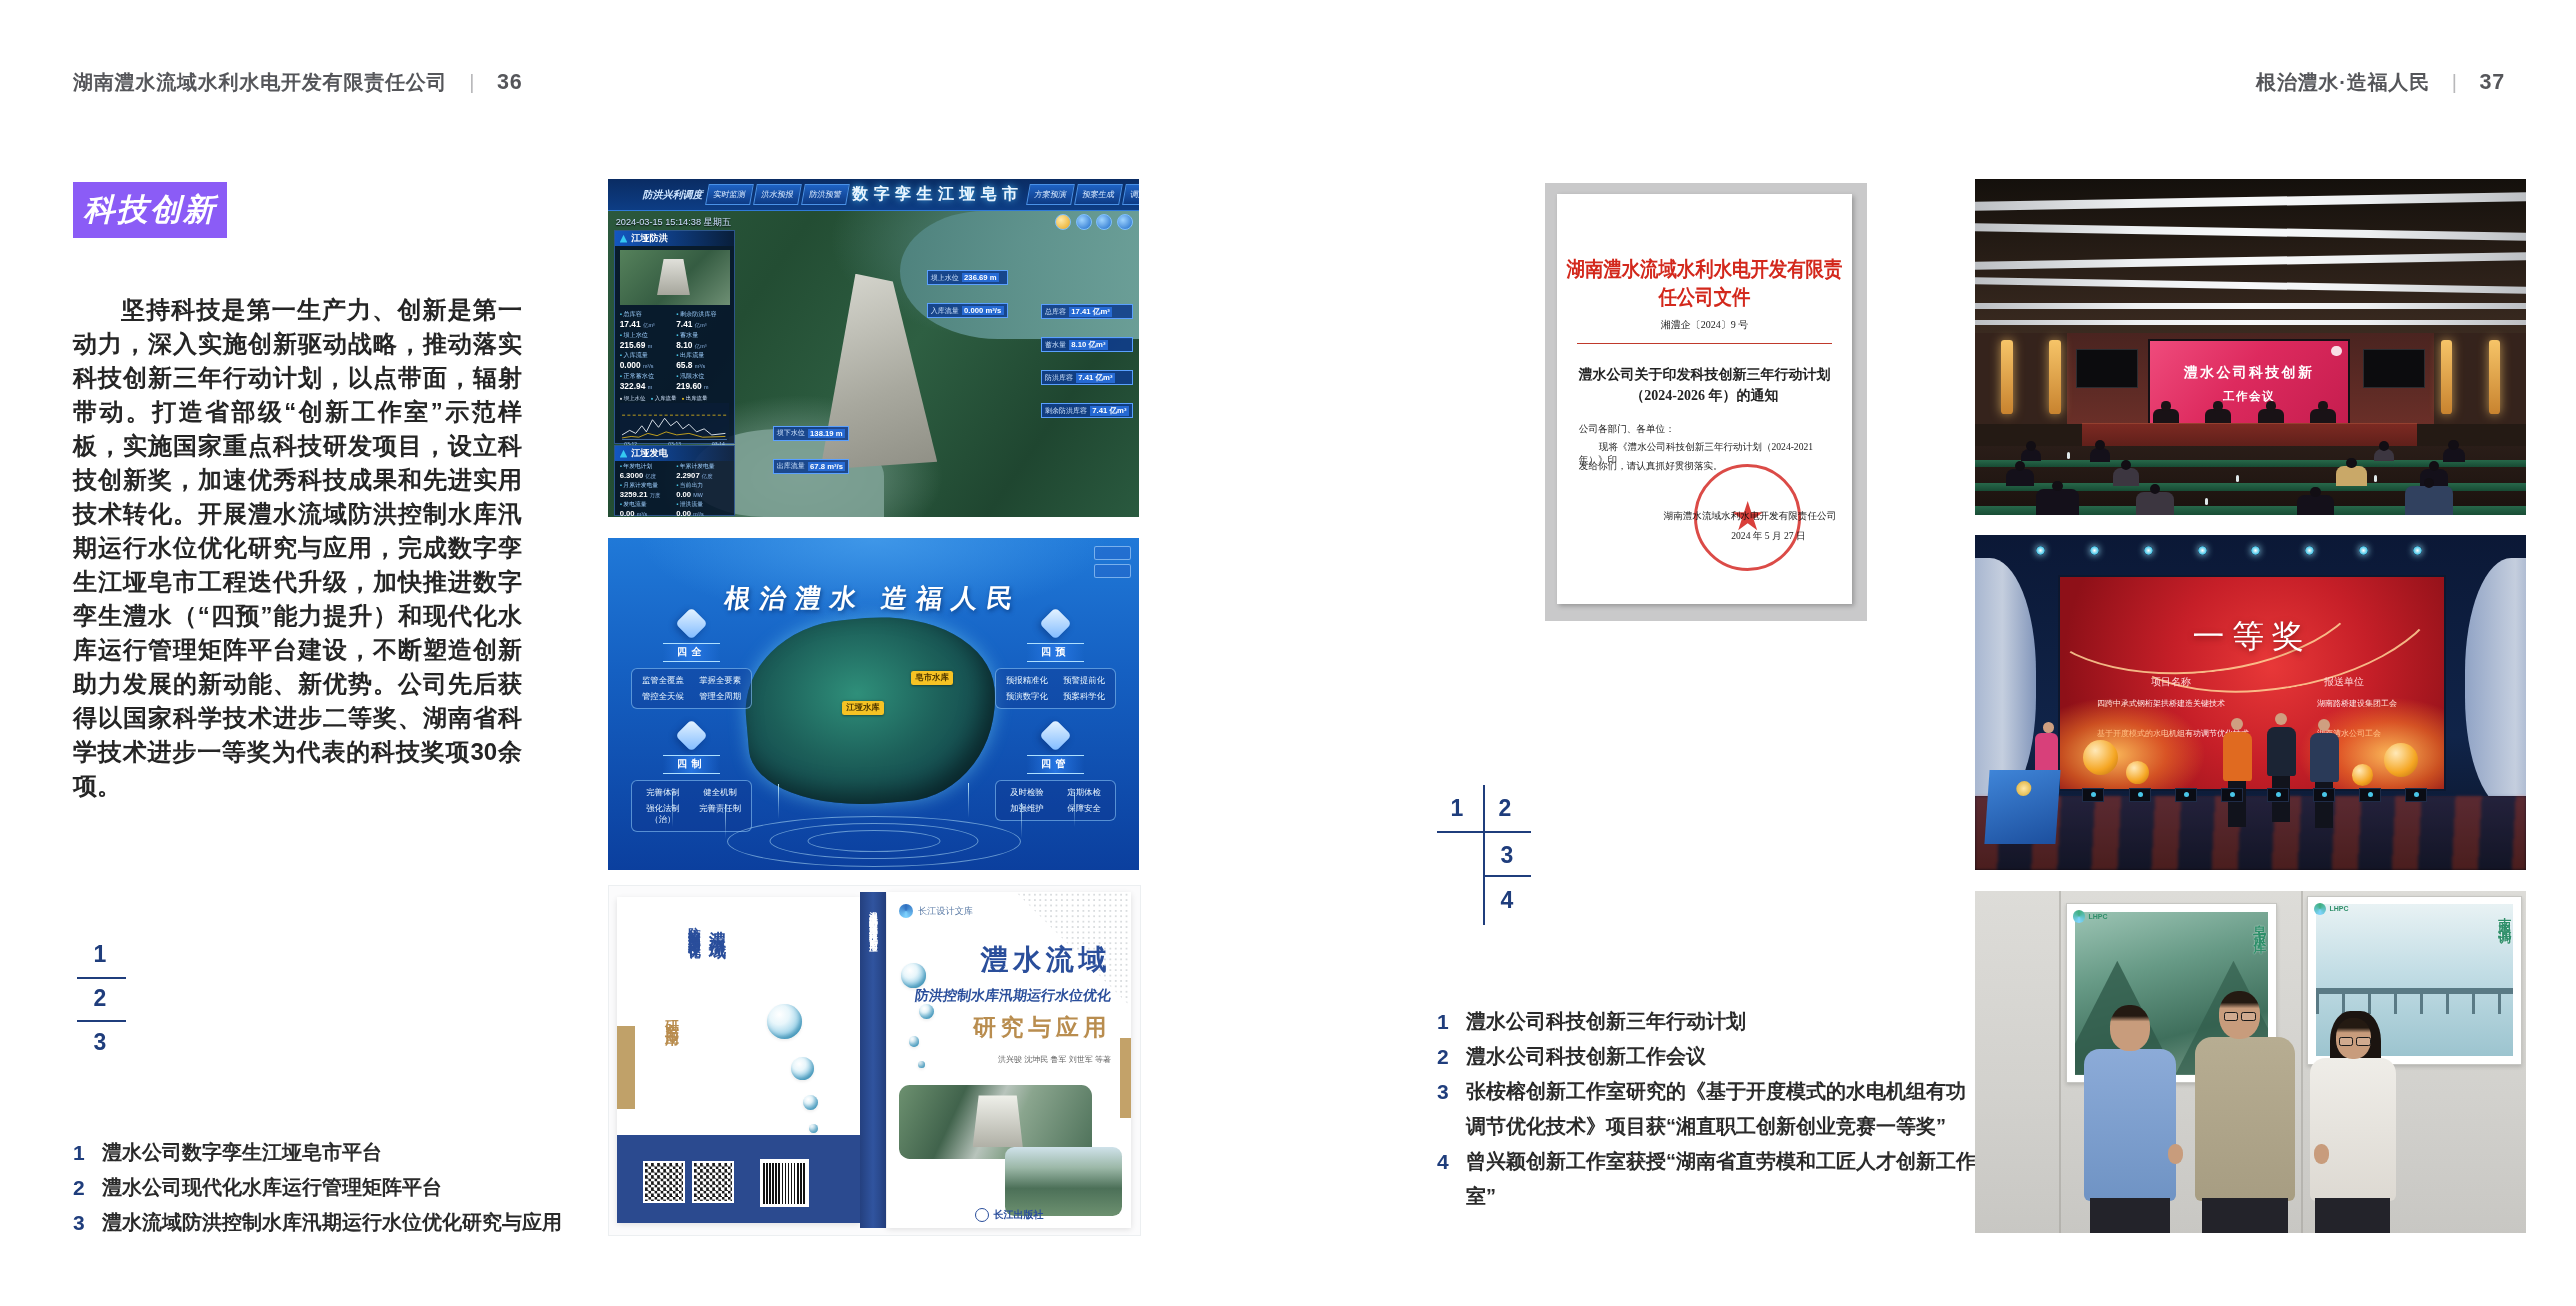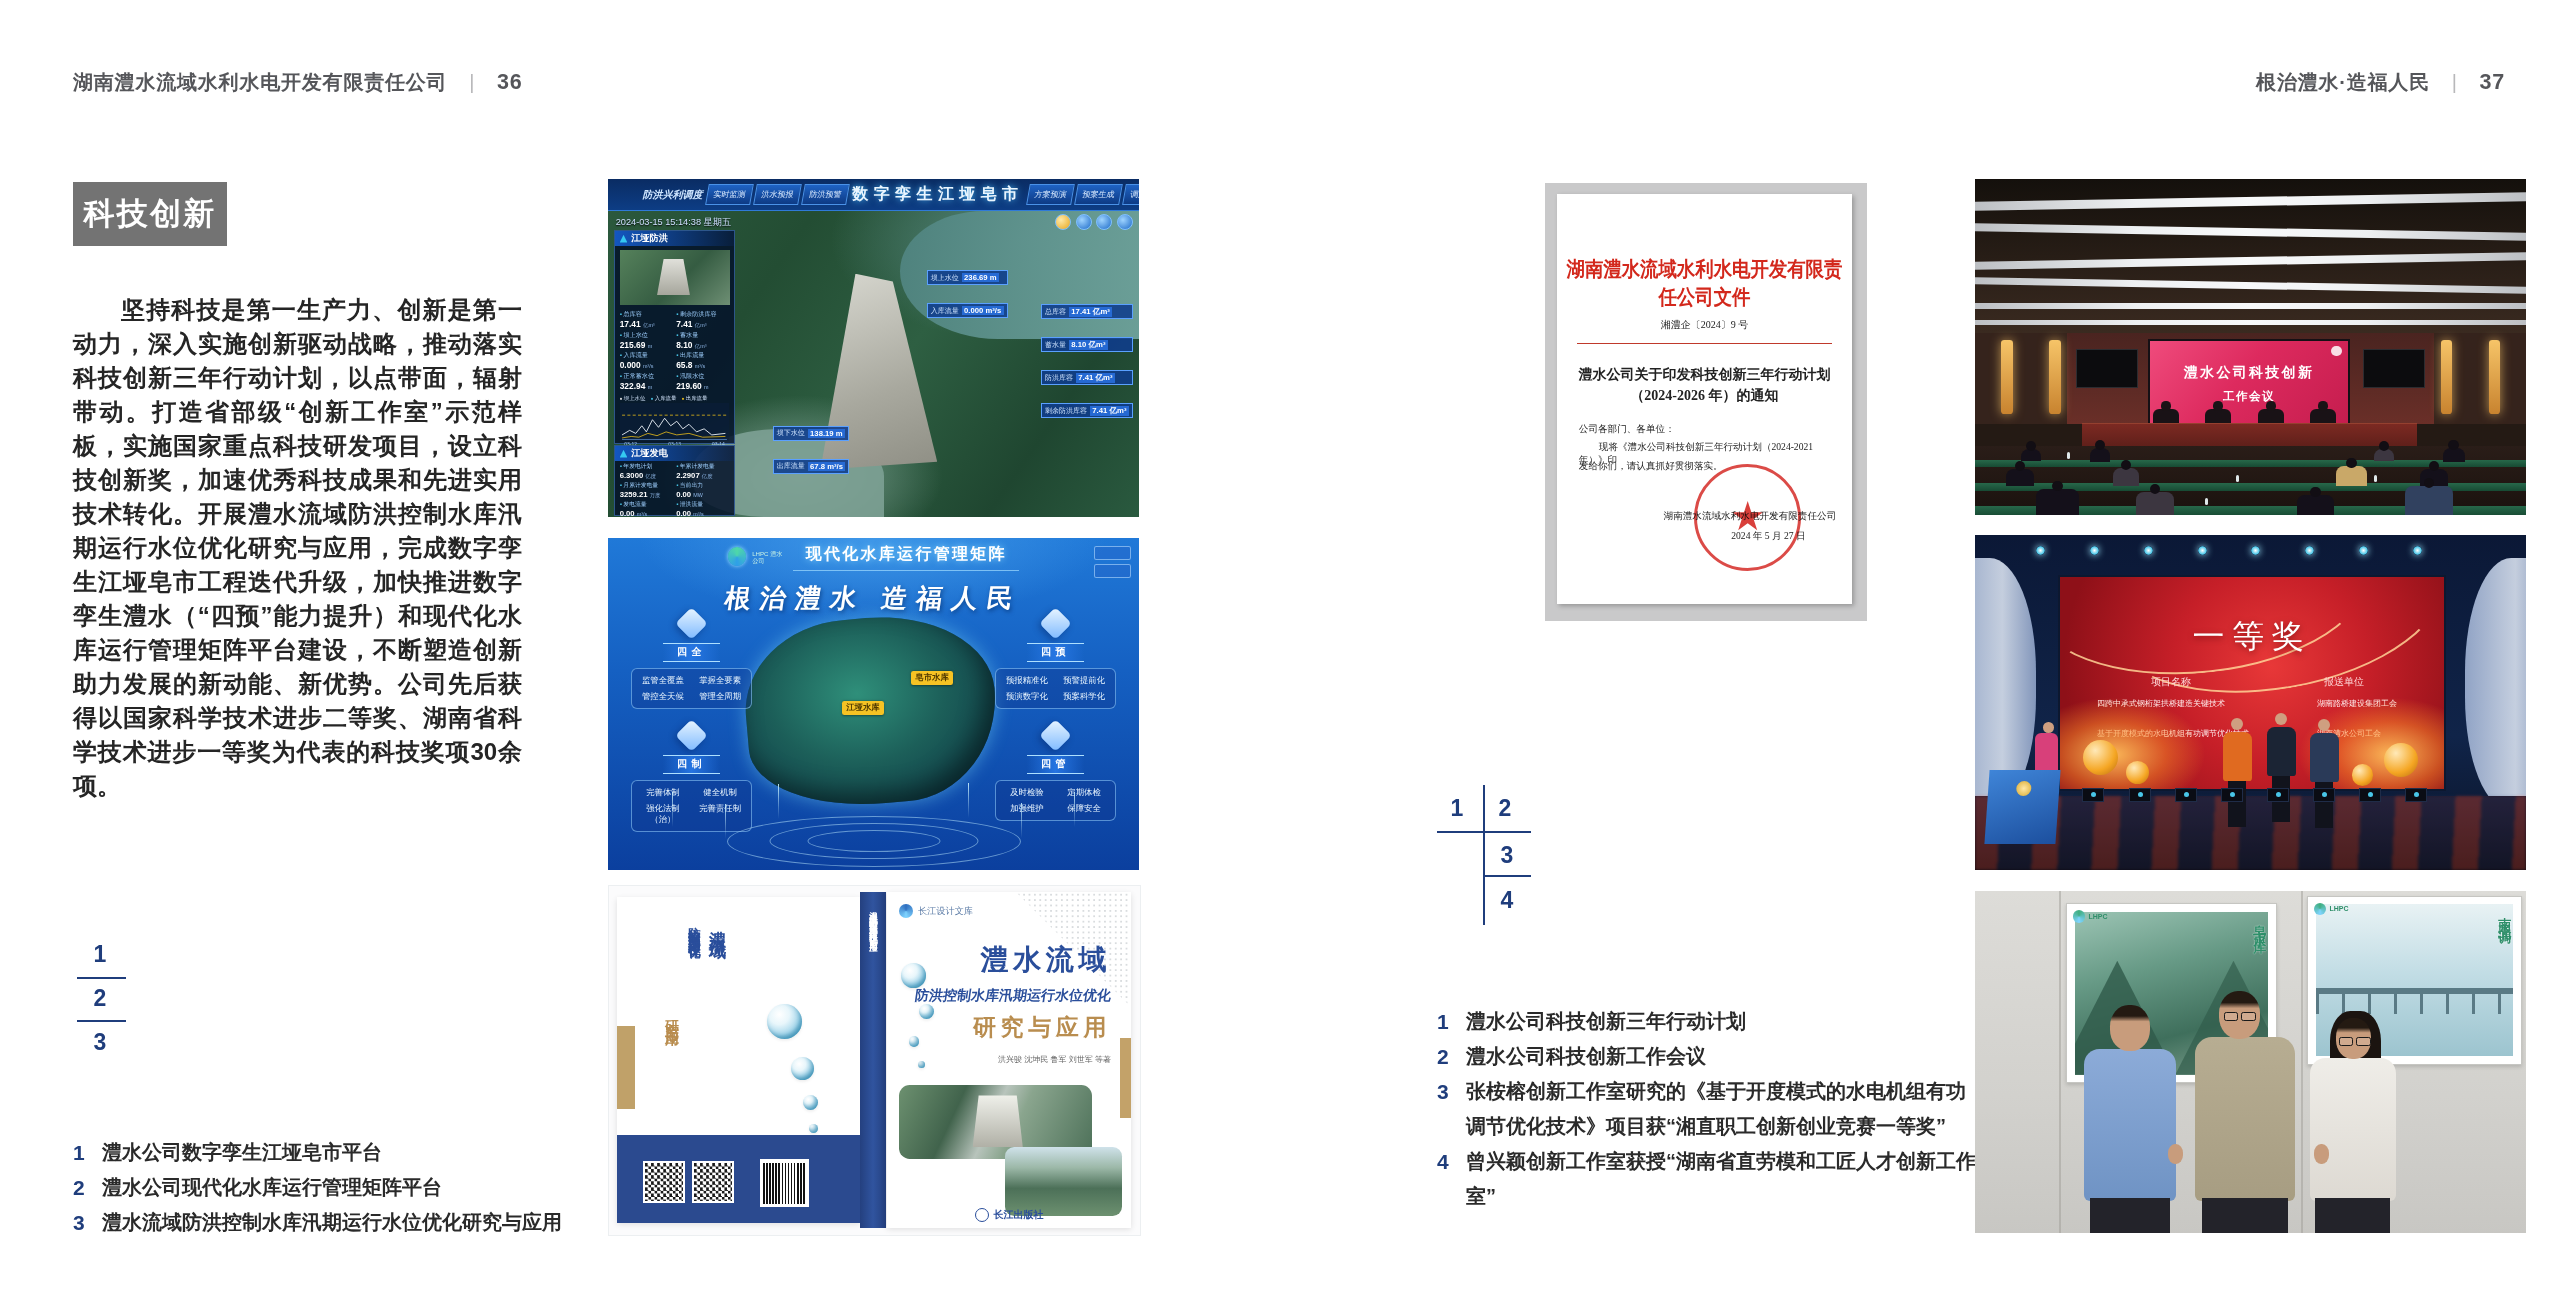--- a/index.html
+++ b/index.html
@@ -5,22 +5,22 @@
   html,body{margin:0;padding:0;background:#fff;}
   body{width:2576px;height:1306px;position:relative;overflow:hidden;
        font-family:"Liberation Sans","DejaVu Sans",sans-serif;}
   .abs{position:absolute;}
   .fig{position:absolute;overflow:hidden;}
   
   .hdr{position:absolute;top:69px;font-size:20px;font-weight:bold;color:#55565a;letter-spacing:0.8px;}
   .hdr .sep{color:#b8b8ba;margin:0 15.4px;font-weight:normal;}
   .hdr .pnum{font-size:21.5px;}
   
-  .title-badge{position:absolute;left:73px;top:182px;width:154px;height:64px;background:#737373;
-    color:#fff;font-size:31px;font-weight:bold;display:flex;align-items:center;justify-content:center;letter-spacing:2.3px;}
+  .title-badge{position:absolute;left:73px;top:182px;width:154px;height:56px;background:#8b5cf6;
+    color:#fff;font-size:31px;font-weight:bold;display:flex;align-items:center;justify-content:center;letter-spacing:2.3px;font-style:italic;}
   .body-par{position:absolute;left:73px;top:293px;width:449px;font-size:24px;line-height:34px;
     color:#252525;text-align:justify;text-indent:48px;font-weight:600;}
   .idx-num{position:absolute;font-size:23px;font-weight:bold;color:#1f3d7c;width:34px;text-align:center;}
   .idx-line{position:absolute;height:1.5px;background:#1f3d7c;}
   .cap-list{position:absolute;}
   .cap-row{display:flex;line-height:35px;}
   .cap-num{width:29px;flex:none;color:#1f3d7c;font-weight:bold;font-size:21px;}
   .cap-text{flex:1;color:#2a2a2a;font-weight:600;font-size:20px;}
   
   .f1{background:#173527;}
@@ -501,25 +501,20 @@
 
       <div class="f1-trow">
         <span>出库流量</span>
         <b>67.8 m³/s</b>
       </div>
     </div>
 </div>
 
 <div class="fig" style="left:608px;top:538px;width:531px;height:332px">
   <div class="abs f2-bg"></div>
-  <div class="f2-header">
-    <i class="f2-logo"></i>
-    <span class="f2-logotext">LHPC 澧水公司</span>
-    <span class="f2-title">现代化水库运行管理矩阵</span>
-  </div>
   <div class="f2-winbtn" style="right:7.7px;top:7.7px"></div>
   <div class="f2-winbtn" style="right:7.7px;top:26px"></div>
   <div class="f2-slogan">根治澧水 造福人民</div>
   <div class="f2-map"></div>
   <span class="f2-mtag" style="left:57%;top:40%">皂市水库</span>
   <span class="f2-mtag" style="left:44%;top:49%">江垭水库</span>
   <div class="f2-quad" style="left:23px;top:74px">
     <div class="f2-qicon"></div>
     <div><span class="f2-qname">四全</span></div>
     <div class="f2-qitems">

